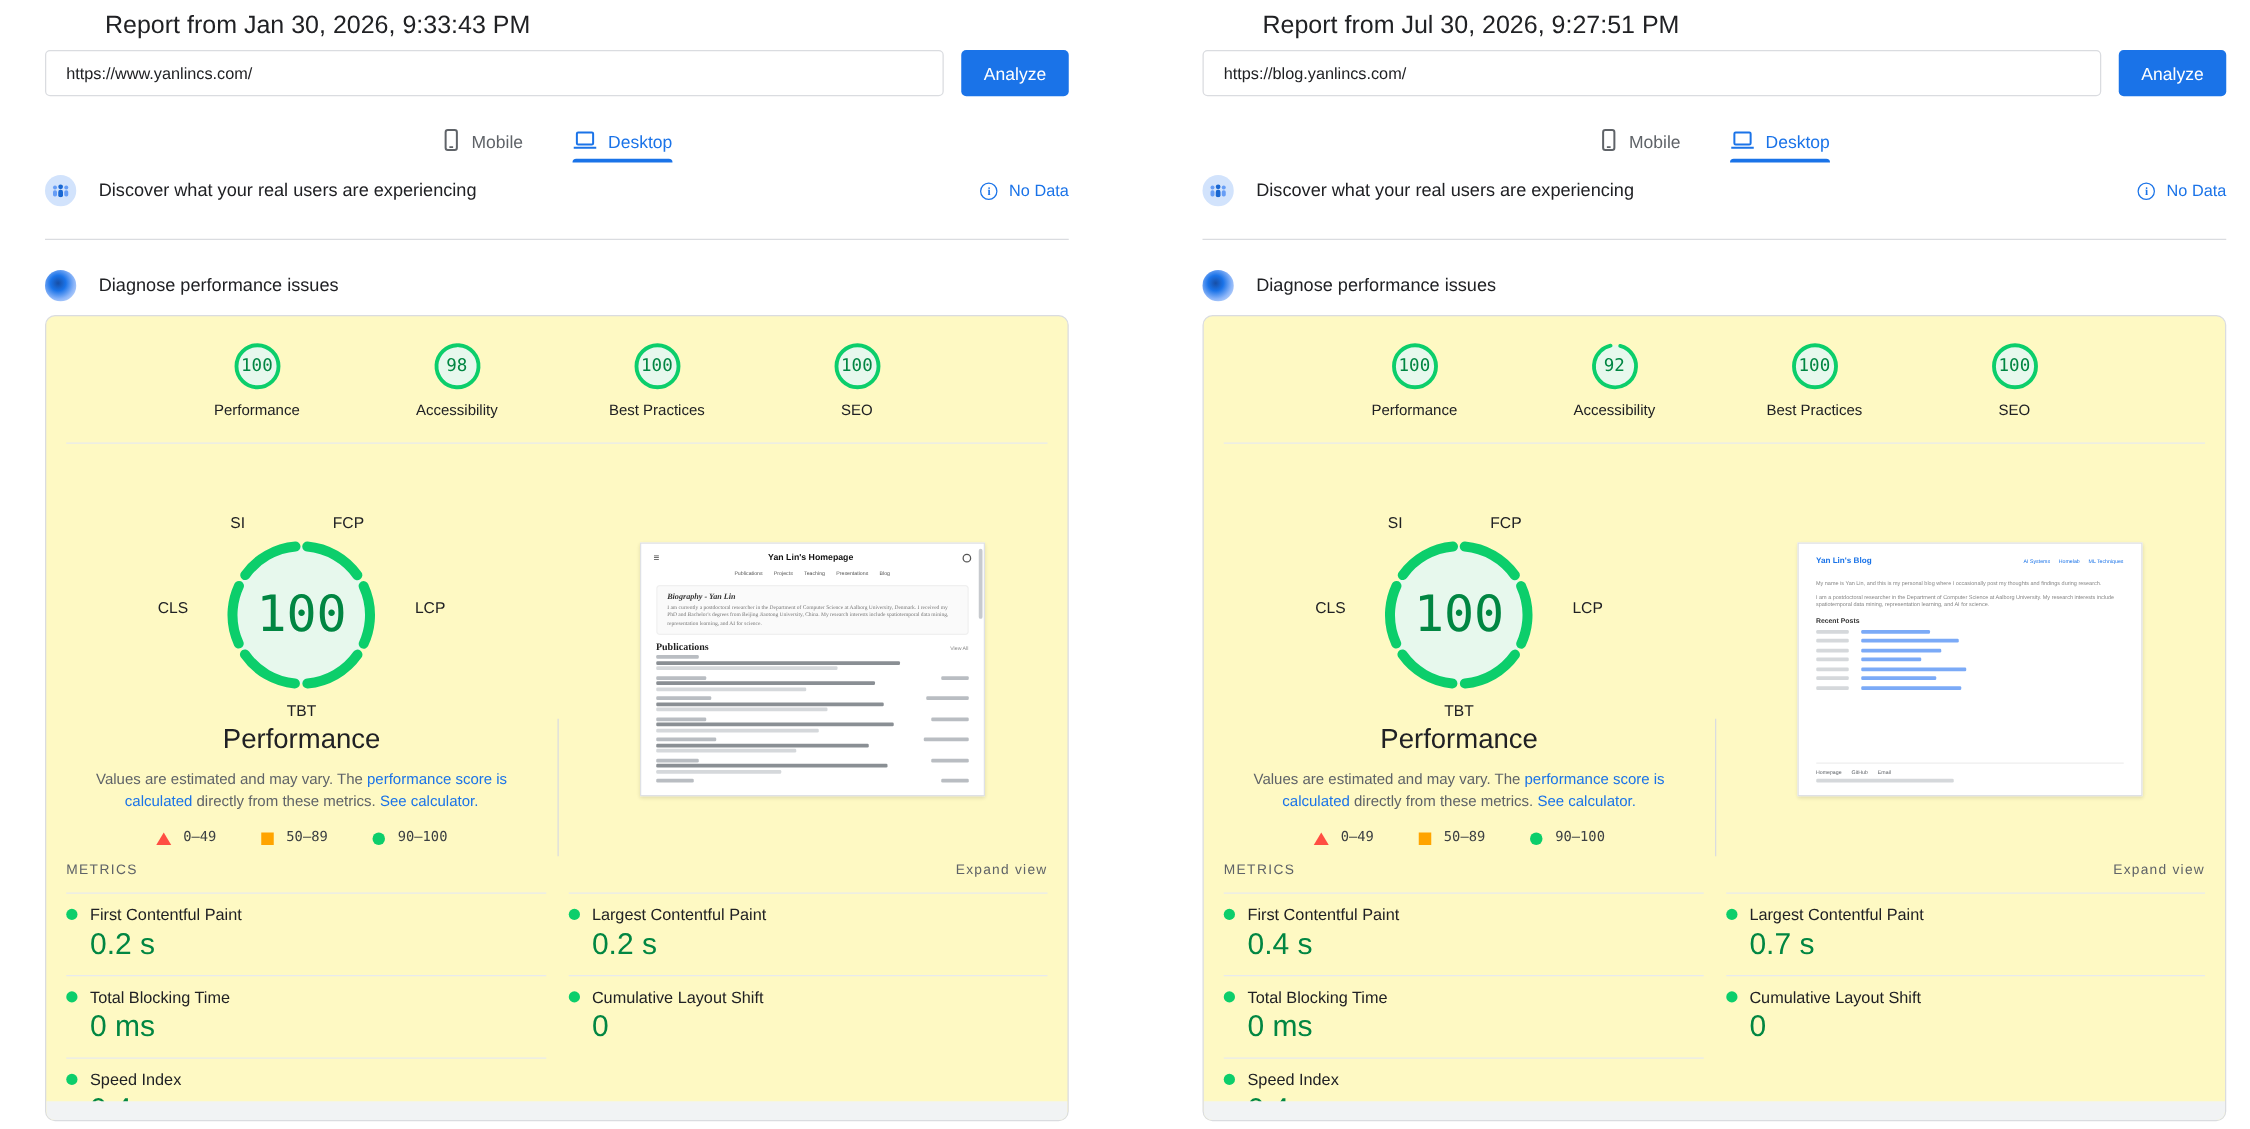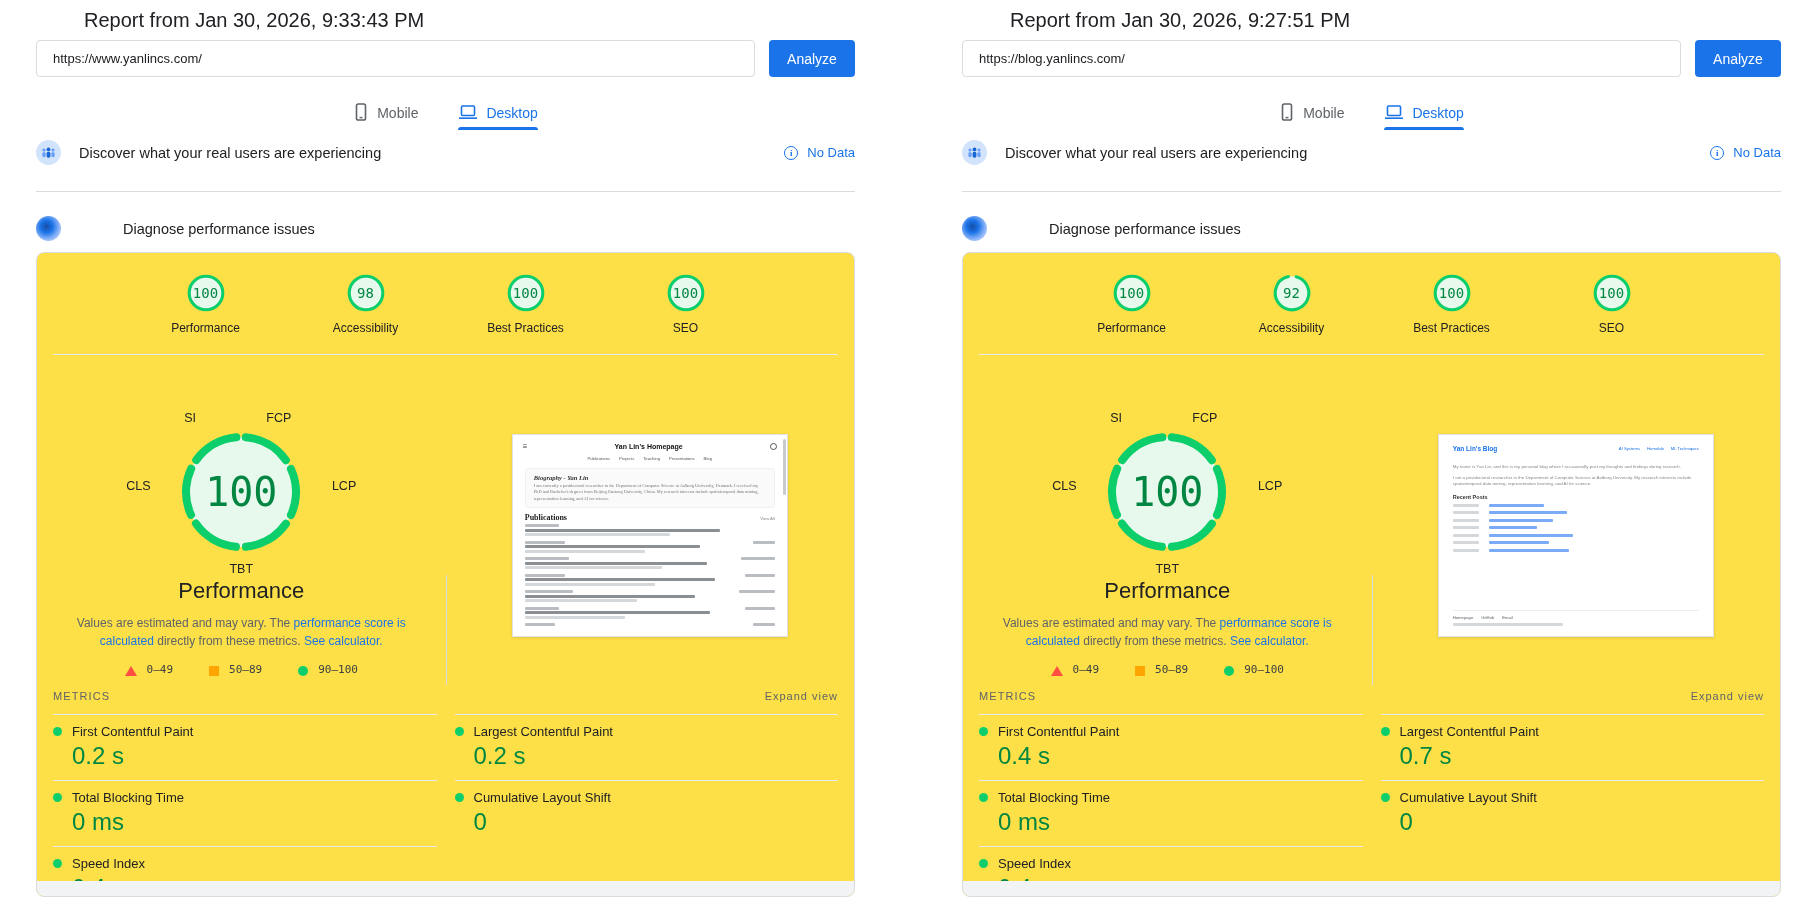--- a/index.html
+++ b/index.html
@@ -29,24 +29,24 @@
   .crux-ico { background:#d2e3fc; display:flex; align-items:center; justify-content:center; }
   .diag-ico { background:radial-gradient(circle at 42% 42%, #174ea6 0%, #1a73e8 30%, #8ab4f8 62%, #e8f0fe 100%); }
   .row-title { margin-left:18px; font-size:14.5px; color:#202124; }
   .crux-status { margin-left:auto; display:flex; align-items:center; gap:9px;
                  color:#1a73e8; font-size:13px; font-weight:500; cursor:pointer; }
   .info-ico { width:14px; height:14px; border:1.4px solid #1a73e8; border-radius:50%;
               display:flex; align-items:center; justify-content:center;
               font-size:9px; font-weight:700; font-family:"Liberation Serif",serif; }
 
   .hdivider { margin-top:26px; border-top:1px solid #dadce0; }
-  .diag-row { margin-top:24px; display:flex; align-items:center;gap:44px; }
+  .diag-row { margin-top:24px; display:flex; align-items:center; }
 
   .card { margin-top:11px; height:645px; border:1px solid #dadce0; border-radius:8px;
-          position:relative; overflow:hidden; background:#fde047; }
+          position:relative; overflow:hidden; background:#fef9c3; }
 
   .scores-row { padding-top:20px; display:flex; justify-content:center; gap:64px; }
   .score-item { display:flex; flex-direction:column; align-items:center; width:96px; }
   .score-wrap { position:relative; width:40px; height:40px; }
   .score-num { position:absolute; inset:0; display:flex; align-items:center; justify-content:center;
                font-family:"DejaVu Sans Mono",monospace; font-size:14px; color:#018642; }
   .score-label { margin-top:8px; font-size:12px; color:#202124; white-space:nowrap; }
   .scores-divider { margin:19px 16px 0; border-top:1px solid #e8eaed; }
 
   .lab-row { display:flex; padding-top:56px; position:relative; }
@@ -356,21 +356,21 @@
             <span class="metric-name">Speed Index</span>
           </div>
         <div class="metric-value">0.4 s</div>
       </div>
     </div>
     <div class="card-strip"></div>
   </div>
 </section>
 
 <section class="panel panel1">
-  <h1 class="report-title">Report from Jan 30, 2026, 9:27:51 PM</h1>
+  <h1 class="report-title">Report from Jul 30, 2026, 9:27:51 PM</h1>
 
   <div class="url-row">
     <input class="url-input" value="https://blog.yanlincs.com/" style="">
     <button class="analyze-btn">Analyze</button>
   </div>
 
   <div class="tabs">
     <div class="tab">
       <svg width="16" height="19" viewBox="0 0 16 19">
         <rect x="3.5" y="1" width="9" height="16" rx="1.8" fill="none" stroke="#5f6368" stroke-width="1.6"></rect>

